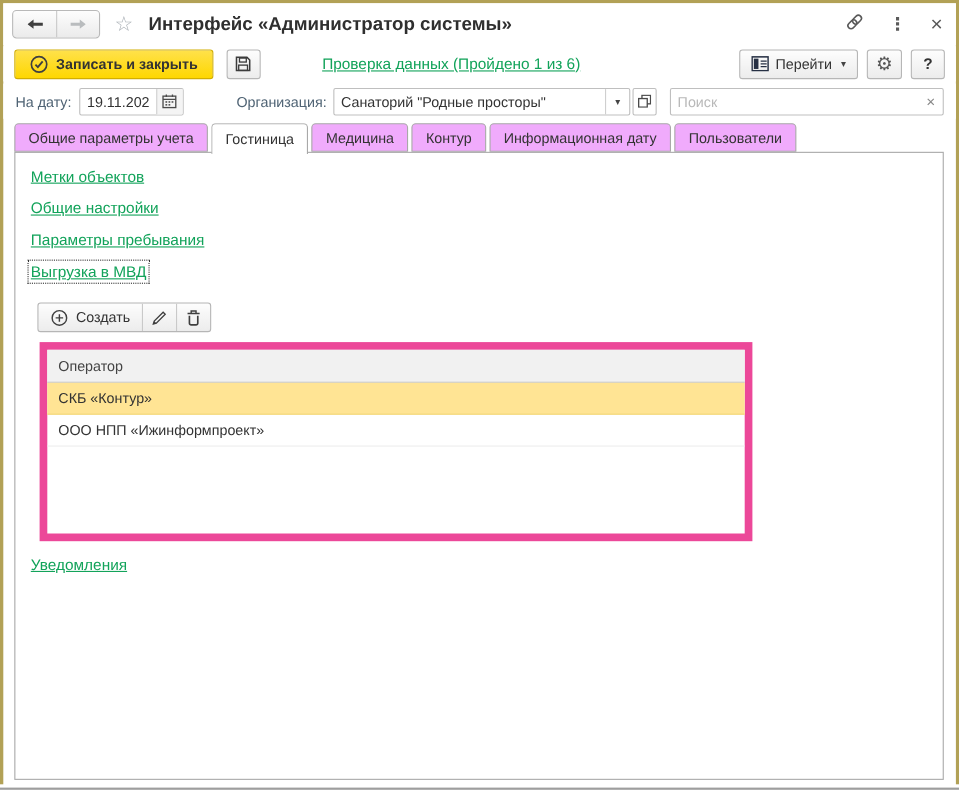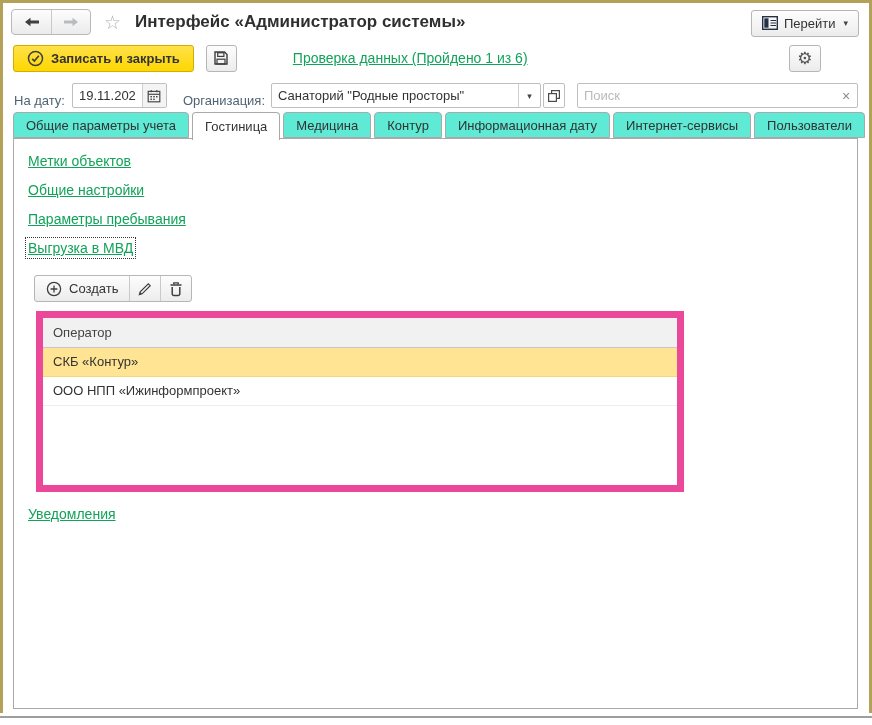--- a/index.html
+++ b/index.html
@@ -43,57 +43,57 @@
     font-size:13px; font-weight:bold; color:#333; white-space:nowrap;
   }
   .btn-std {
     display:flex; align-items:center; justify-content:center; gap:6px; height:27px;
     background:linear-gradient(#fdfdfd,#ececec); border:1px solid #b6b6b6; border-radius:3px;
     font-size:13px; color:#333; white-space:nowrap;
   }
   .btn-save { width:31px; margin-left:12px; }
   .green-link { color:#12a35a; text-decoration:underline; cursor:pointer; }
   .cmd-validation { margin-left:56px; font-size:14px; }
-  .cmd-right { margin-left:auto; display:flex; align-items:center; gap:8px;flex-direction:column; }
+  .cmd-right { margin-left:auto; display:flex; align-items:center; gap:8px; }
   .btn-goto { padding:0 10px; }
   .caret { font-size:9px; color:#444; margin-left:2px; }
   .btn-gear { width:32px; font-size:17px; color:#555; }
   .btn-help { width:31px; font-weight:bold; font-size:14px; }
 
   
   .filterbar {
     position:absolute; left:3px; top:76px; width:866px; height:32px;
-    display:flex; align-items:flex-end; padding:0 11px; background:#fff; font-size:13px;
+    display:flex; align-items:center; padding:0 11px; background:#fff; font-size:13px;
   }
   .flabel { color:#4f6374; white-space:nowrap; }
   .ctrl { display:flex; align-items:center; height:25px; border:1px solid #bfbfbf; border-radius:2px; background:#fff; }
   .ctrl input { border:none; outline:none; height:100%; font-size:13px; color:#333;
                 font-family:"Liberation Sans","DejaVu Sans",sans-serif; padding:0 6px; width:100%; background:transparent; }
   .date-ctrl { width:95px; margin-left:7px; }
   .date-ctrl input { width:69px; }
   .cal-btn { width:24px; height:100%; display:flex; align-items:center; justify-content:center;
              border-left:1px solid #cfcfcf; background:#f4f4f4; }
-  .org-label { margin-left:16px; }
+  .org-label { margin-left:48px; }
   .org-ctrl { width:270px; margin-left:6px; }
   .org-ctrl input { width:246px; }
   .dd-btn { width:22px; height:100%; display:flex; align-items:center; justify-content:center;
             border-left:1px solid #cfcfcf; font-size:9px; color:#444; }
   .open-btn { width:22px; height:25px; margin-left:2px; display:flex; align-items:center; justify-content:center;
               border:1px solid #bfbfbf; border-radius:2px; background:#fff; }
   .search-ctrl { flex:1; margin-left:12px; }
   .search-ctrl input { width:100%; }
   .search-ctrl input::placeholder { color:#b9b9b9; }
   .clear-btn { width:24px; height:100%; display:flex; align-items:center; justify-content:center;
                font-size:14px; color:#8a8a8a; }
 
   
   .tabbar { position:absolute; left:13px; top:112px; height:27px; display:flex; gap:3px; z-index:2; }
   .tab {
     height:26px; padding:0 12px; display:flex; align-items:center;
-    background:#5eead4; border:1px solid #a9a9a9; border-radius:4px 4px 0 0;
+    background:#f0abfc; border:1px solid #a9a9a9; border-radius:4px 4px 0 0;
     font-size:13px; color:#333; white-space:nowrap; cursor:default;
   }
   .tab.active { background:#fff; height:28px; border-bottom:none; }
 
   
   .panel {
     position:absolute; left:13px; top:138px; width:845px; height:571px;
     border:1px solid #a9a9a9; background:#fff; z-index:1;
     padding:13px 0 0 14px;
   }
@@ -226,21 +226,20 @@
       </div>
   </div>
 </div>
 
 <div class="tabbar">
     <div class="tab">Общие параметры учета</div>
     <div class="tab active">Гостиница</div>
     <div class="tab">Медицина</div>
     <div class="tab">Контур</div>
     <div class="tab">Информационная дату</div>
-    <div class="tab">Интернет-сервисы</div>
     <div class="tab">Пользователи</div>
   </div>
 
 <div class="panel">
   <div>
       <div class="link-row"><span class="nav-link">Метки объектов</span></div>
       <div class="link-row"><span class="nav-link">Общие настройки</span></div>
       <div class="link-row"><span class="nav-link">Параметры пребывания</span></div>
       <div class="link-row"><span class="nav-link focused">Выгрузка в МВД</span></div>
     </div>

